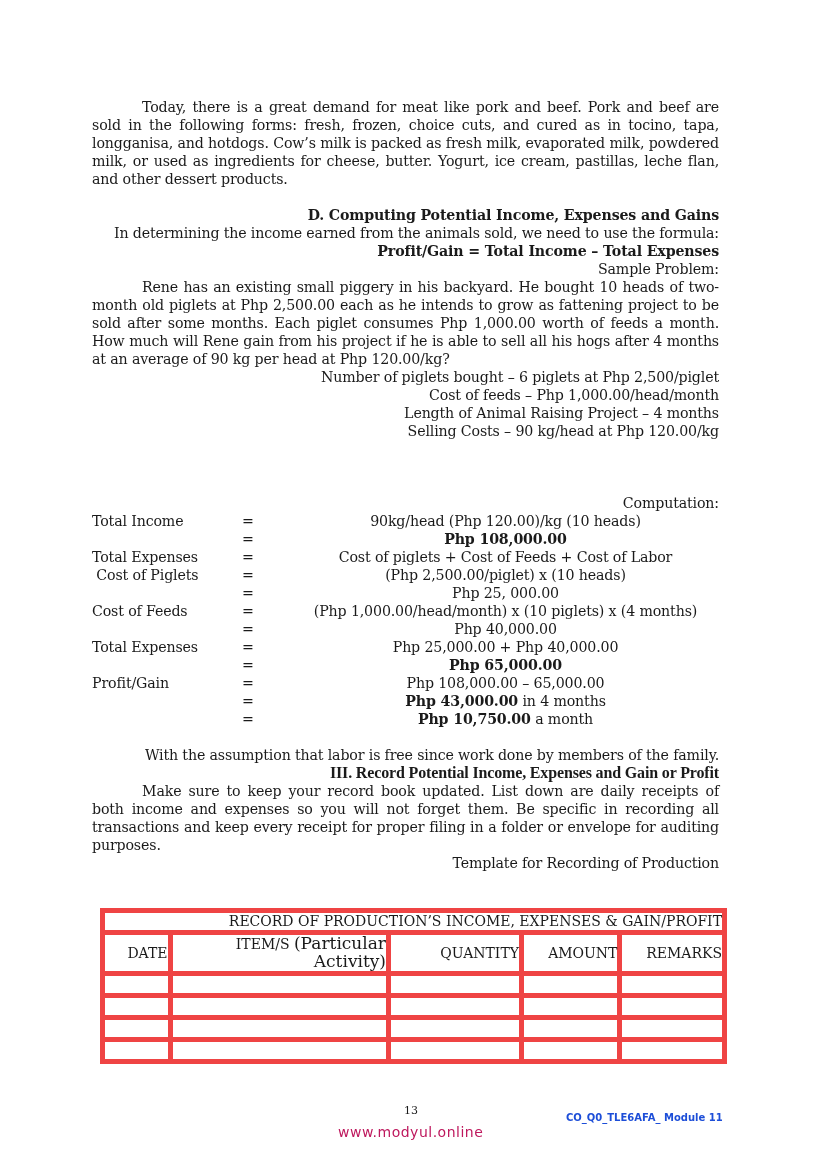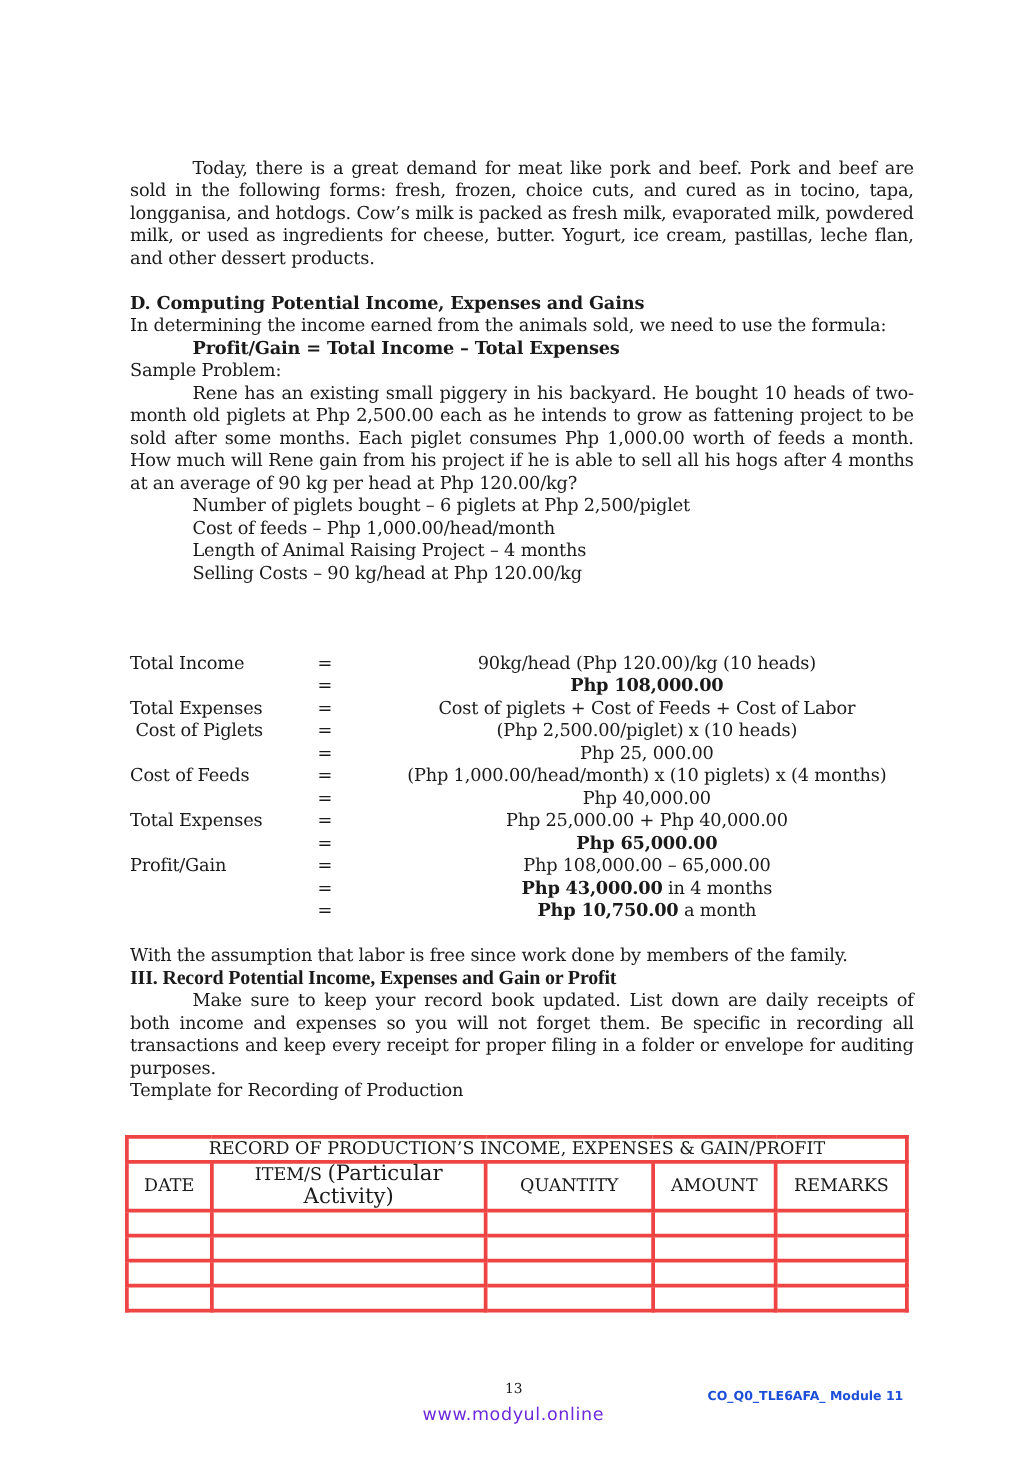--- a/index.html
+++ b/index.html
@@ -1,37 +1,37 @@
 <!DOCTYPE html>
 <html><head>
 <meta charset="utf-8">
 <style>
   html, body { margin: 0; padding: 0; background: #ffffff; }
   body { width: 826px; height: 1169px; position: relative; overflow: hidden;
          font-family: "DejaVu Serif", "Liberation Serif", serif; color: #1a1a1a; }
-  .page { position: absolute; left: 104px; top: 98px; width: 627px; font-size: 14.2px; line-height: 18px; letter-spacing: -0.15px; margin-top: 28px; }
-  p { margin: 0; }
+  .page { position: absolute; left: 92px; top: 98px; width: 627px; font-size: 14.2px; line-height: 18px; letter-spacing: -0.15px; }
+  p { margin: 0; text-align: right; }
   .just { text-align: justify; text-align-last: left; }
   .indent { text-indent: 50px; }
   .b { font-weight: bold; }
   .h { font-weight: bold; }
   .h3 { font-weight: bold; font-size: 16px; font-family: Liberation Serif, serif; }
   .pad50 { padding-left: 50px; }
   .given { padding-left: 50px; }
   .comp { margin-top: 54px; }
   .crow { display: flex; height: 18px; }
   .clabel { width: 150px; }
   .ceq { width: 50px; }
   .cval { flex: 1; white-space: nowrap; text-align: center; }
   .sp8 { height: 18px; }
   table.rec { position: absolute; left: 100px; top: 908px; width: 627px; border-collapse: collapse; font-size: 14px; }
-  table.rec td, table.rec th { border: 3px solid #ef4444; height: 17px; padding: 0; font-weight: normal; text-align: center; line-height: 17px; }
+  table.rec td, table.rec th { border: 5px solid #ef4444; height: 17px; padding: 0; font-weight: normal; text-align: right; line-height: 17px; }
   .small { font-size: 17px; }
   .pnum { position: absolute; left: 404px; top: 1104px; font-size: 11px; }
-  .wm { position: absolute; left: 338px; top: 1124px; font-family: "DejaVu Sans", sans-serif; font-size: 14px; color: #6d28d9; letter-spacing: 0.5px; }
+  .wm { position: absolute; left: 338px; top: 1124px; font-family: "DejaVu Sans", sans-serif; font-size: 14px; color: #be185d; letter-spacing: 0.5px; }
   .code { position: absolute; left: 566px; top: 1112px; font-family: "DejaVu Sans", sans-serif; font-weight: bold; font-size: 10px; color: #1d4ed8; }
 </style>
 </head>
 <body>
 
 <div class="page">
   <p class="just indent">Today, there is a great demand for meat like pork and beef. Pork and beef are sold in the following forms: fresh, frozen, choice cuts, and cured as in tocino, tapa, longganisa, and hotdogs. Cow’s milk is packed as fresh milk, evaporated milk, powdered milk, or used as ingredients for cheese, butter. Yogurt, ice cream, pastillas, leche flan, and other dessert products.</p>
   <div class="sp8"></div>
   <p class="h">D. Computing Potential Income, Expenses and Gains</p>
   <p>In determining the income earned from the animals sold, we need to use the formula:</p>
@@ -39,20 +39,21 @@
   <p>Sample Problem:</p>
   <p class="just indent">Rene has an existing small piggery in his backyard. He bought 10 heads of two-month old piglets at Php 2,500.00 each as he intends to grow as fattening project to be sold after some months. Each piglet consumes Php 1,000.00 worth of feeds a month. How much will Rene gain from his project if he is able to sell all his hogs after 4 months at an average of 90 kg per head at Php 120.00/kg?</p>
   <div class="given">
     <p>Number of piglets bought – 6 piglets at Php 2,500/piglet</p>
     <p>Cost of feeds – Php 1,000.00/head/month</p>
     <p>Length of Animal Raising Project – 4 months</p>
     <p>Selling Costs – 90 kg/head at Php 120.00/kg</p>
   </div>
 
   <div class="comp">
+    <p>Computation:</p>
     <div id="comp-rows">
         <div class="crow">
           <span class="clabel" style="white-space:pre">Total Income</span>
           <span class="ceq">=</span>
           <span class="cval"><span>90kg/head (Php 120.00)/kg (10 heads)</span><span class="b"></span><span></span></span>
         </div>
         <div class="crow">
           <span class="clabel" style="white-space:pre"></span>
           <span class="ceq">=</span>
           <span class="cval"><span></span><span class="b">Php 108,000.00</span><span></span></span>

